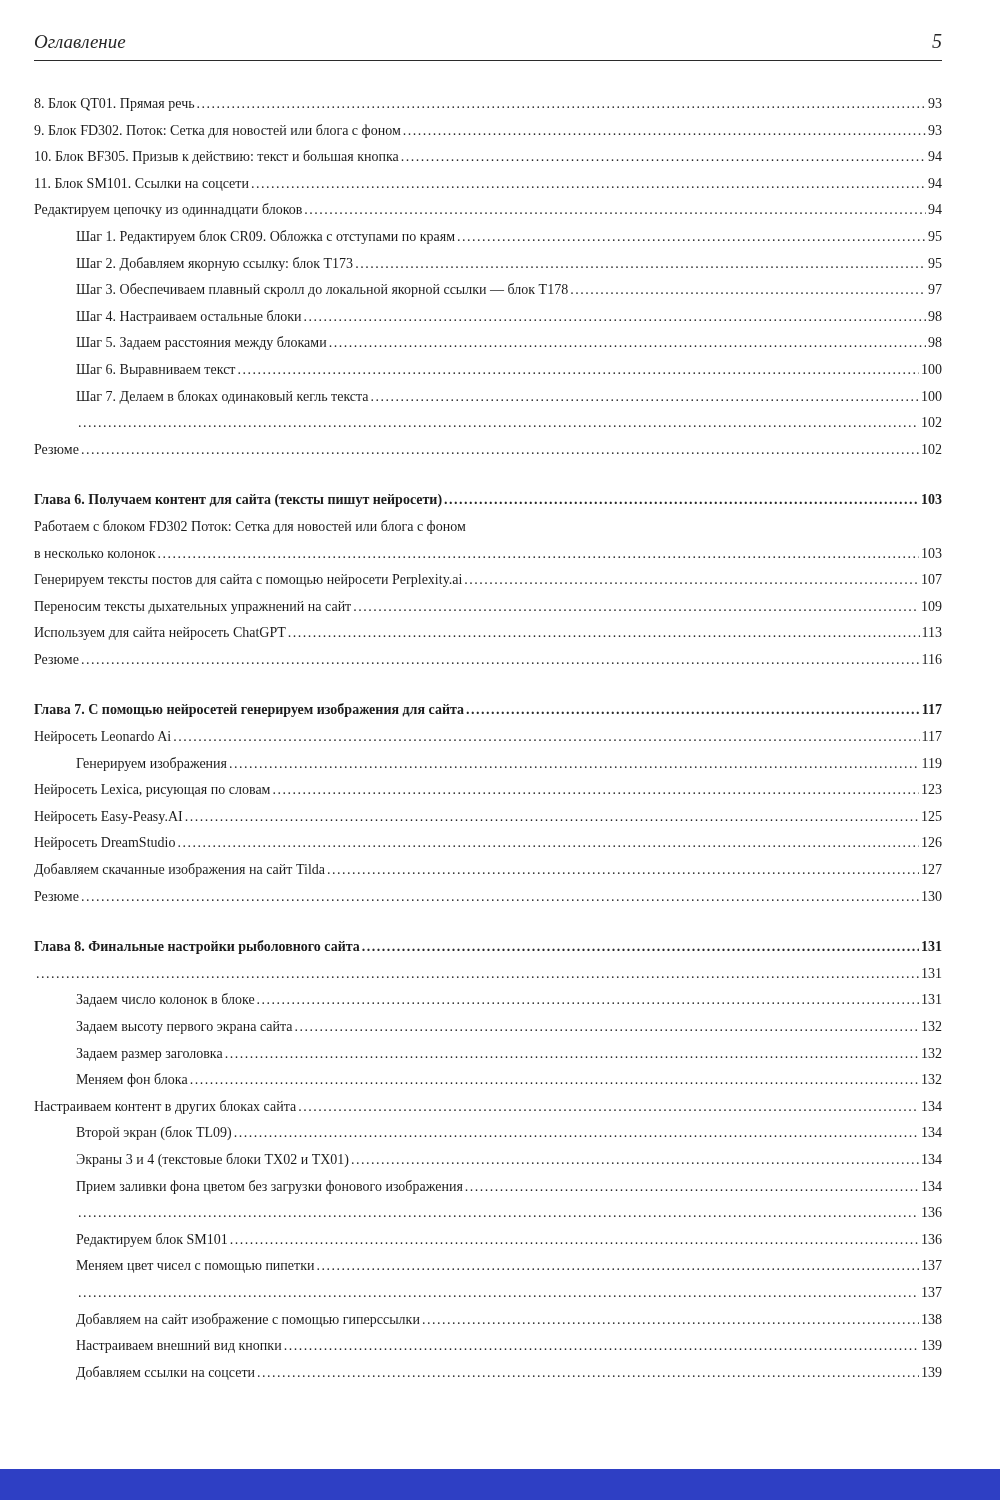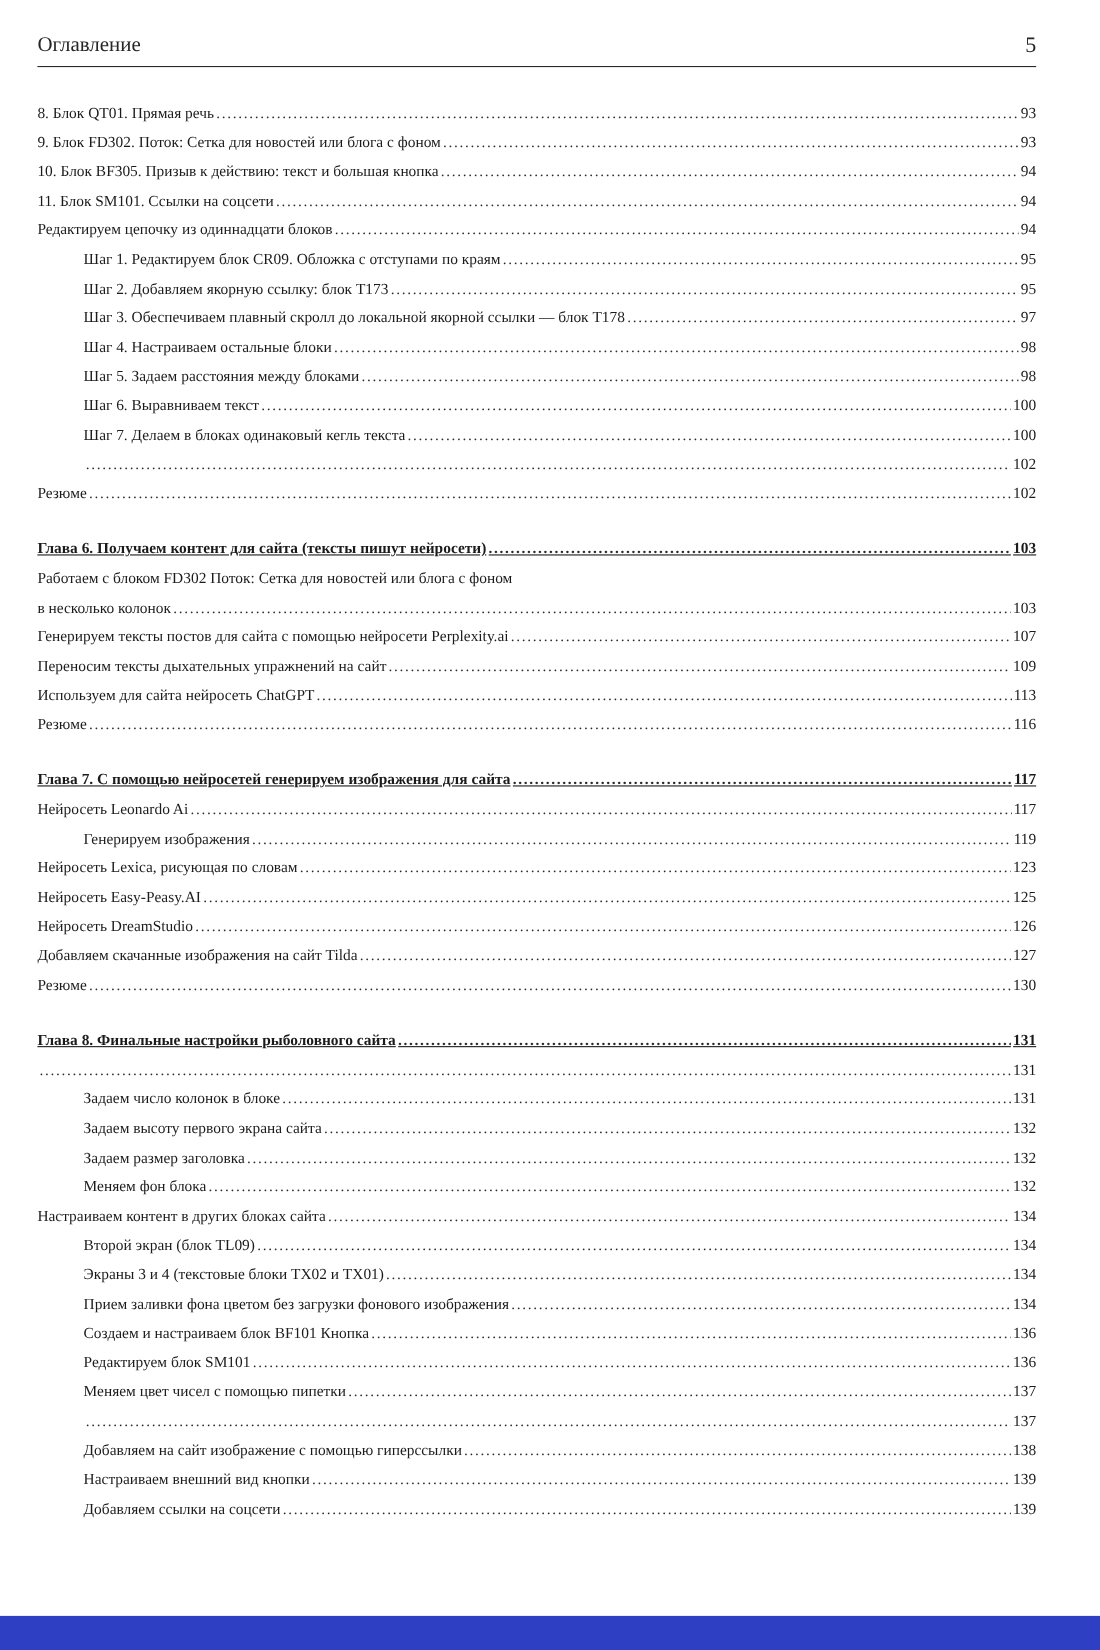--- a/index.html
+++ b/index.html
@@ -12,41 +12,42 @@
     overflow: hidden;
     position: relative;
   }
   .page {
     position: absolute;
     inset: 0;
     padding: 30px 58px 0 34px;
   }
   .running-head {
     display: flex;
-    align-items: flex-start;
+    align-items: flex-end;
     justify-content: space-between;
+    font-style: italic;
     font-size: 19px;
     color: #262626;
     padding-bottom: 7px;
     border-bottom: 1.6px solid #2b2b2b;
   }
   .running-head .pg5 { font-size: 20px; }
   .toc {
     margin-top: 30px;
   }
   .entry {
     display: flex;
     align-items: baseline;
     font-size: 14px;
     line-height: 26.6px;
     white-space: nowrap;
   }
   .entry.indent { padding-left: 42px; }
   .entry.bold { font-weight: bold; }
-  .entry.gap { margin-top: 24px; text-decoration: underline; }
+  .entry.gap { margin-top: 24px; }
   .t { flex: 0 0 auto; }
   .leader {
     flex: 1 1 auto;
     overflow: hidden;
     margin-left: 2px;
     min-width: 10px;
   }
   .leader::after {
     content: "......................................................................................................................................................................................";
     letter-spacing: 1.5px;
@@ -261,21 +262,20 @@
     <span class="t">Экраны 3 и 4 (текстовые блоки TX02 и TX01)</span>
     <span class="leader"></span>
     <span class="pg">134</span>
   </div>
       <div class="entry indent">
     <span class="t">Прием заливки фона цветом без загрузки фонового изображения</span>
     <span class="leader"></span>
     <span class="pg">134</span>
   </div>
       <div class="entry indent">
-    <span class="t">Создаем и настраиваем блок BF101 Кнопка</span>
     <span class="leader"></span>
     <span class="pg">136</span>
   </div>
       <div class="entry indent">
     <span class="t">Редактируем блок SM101</span>
     <span class="leader"></span>
     <span class="pg">136</span>
   </div>
       <div class="entry indent">
     <span class="t">Меняем цвет чисел с помощью пипетки</span>

